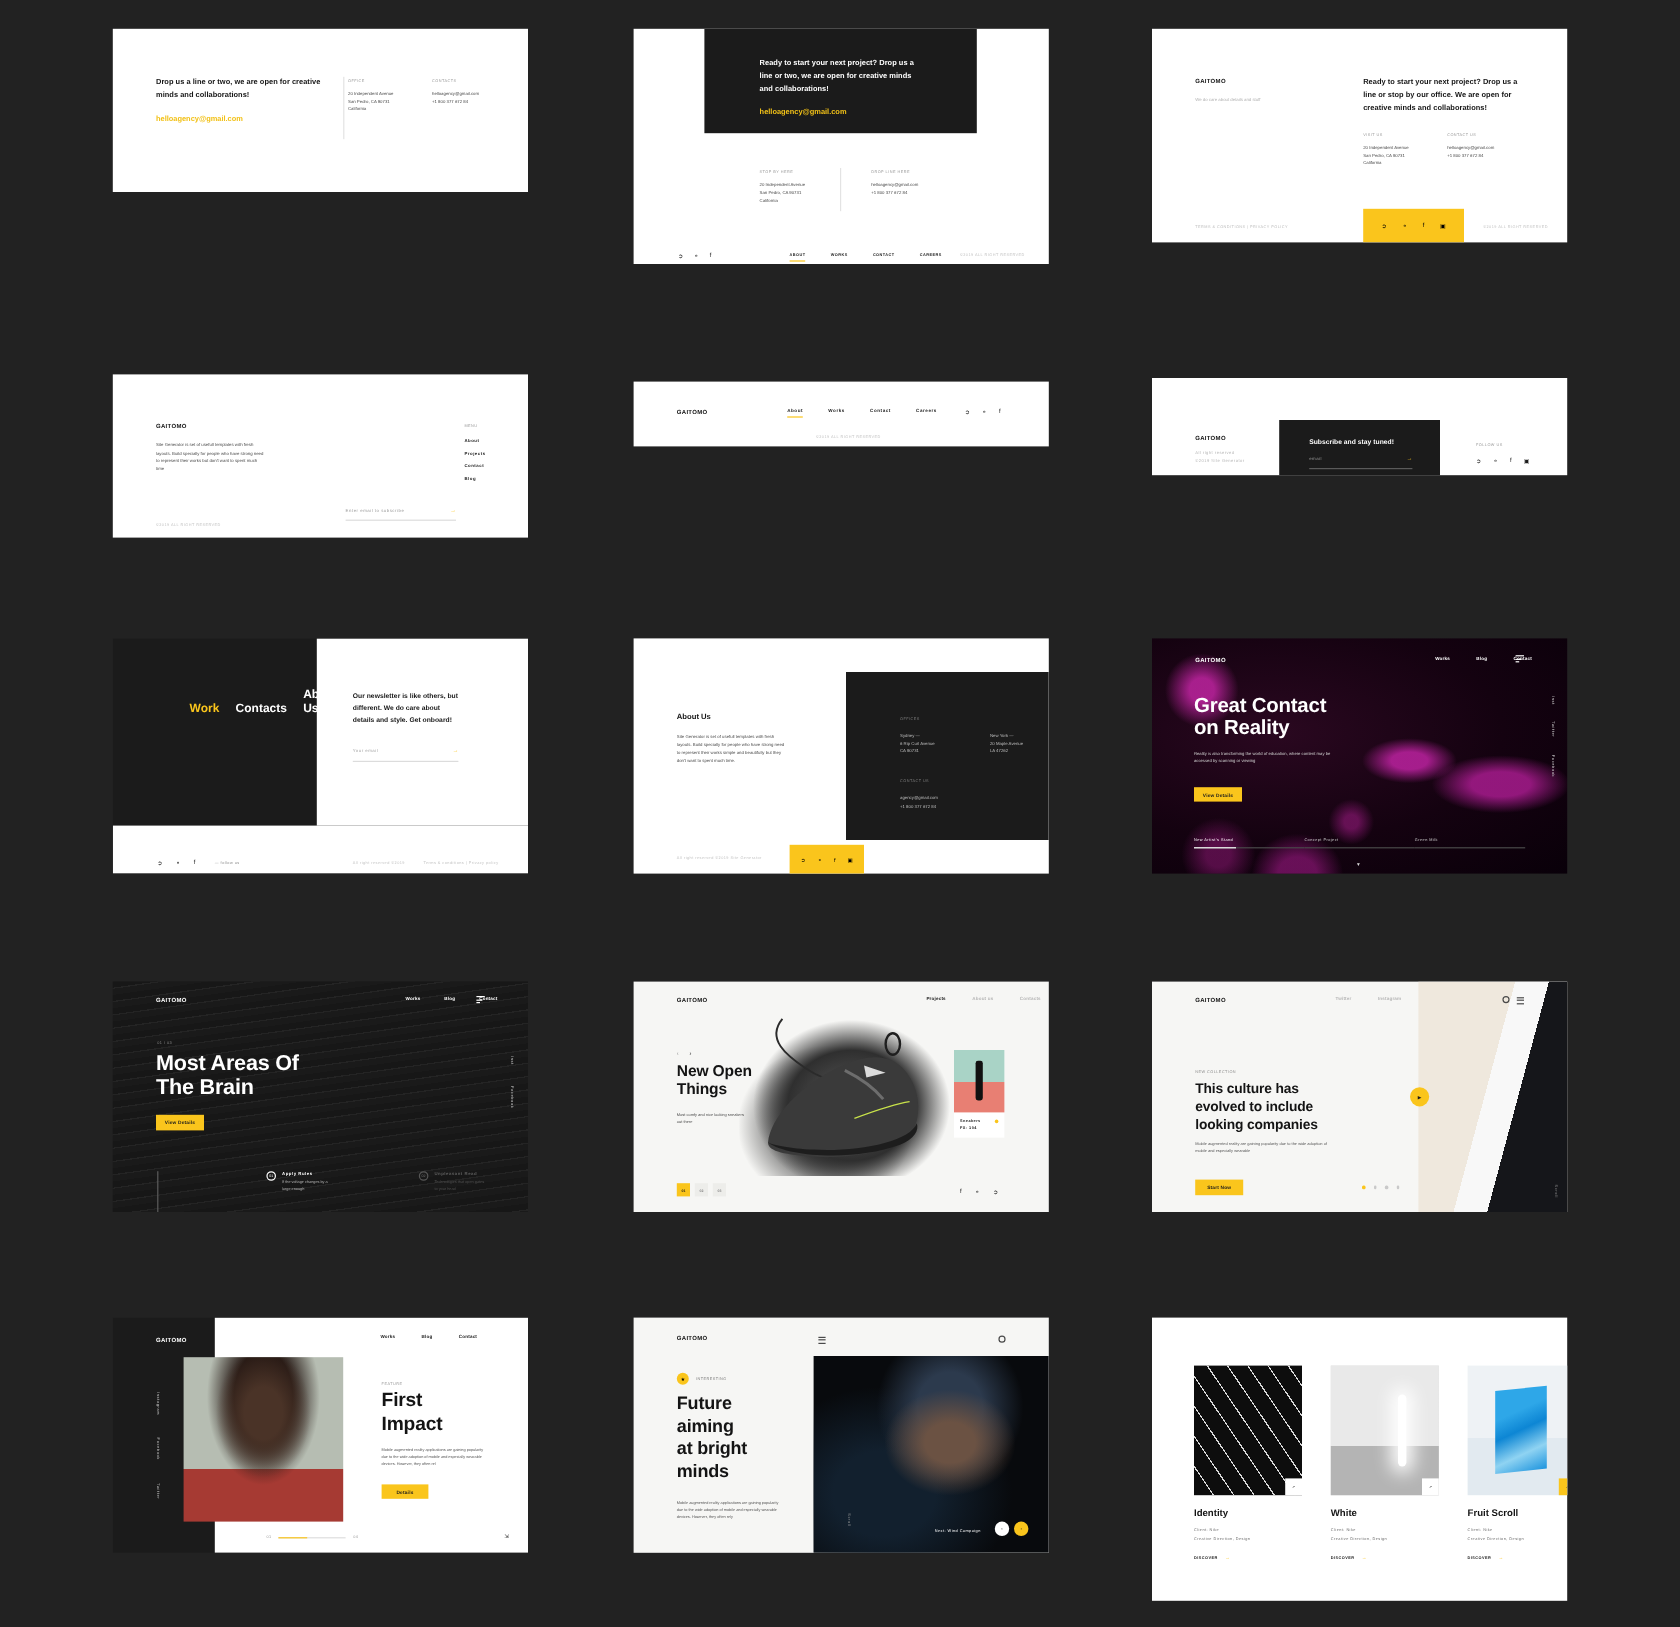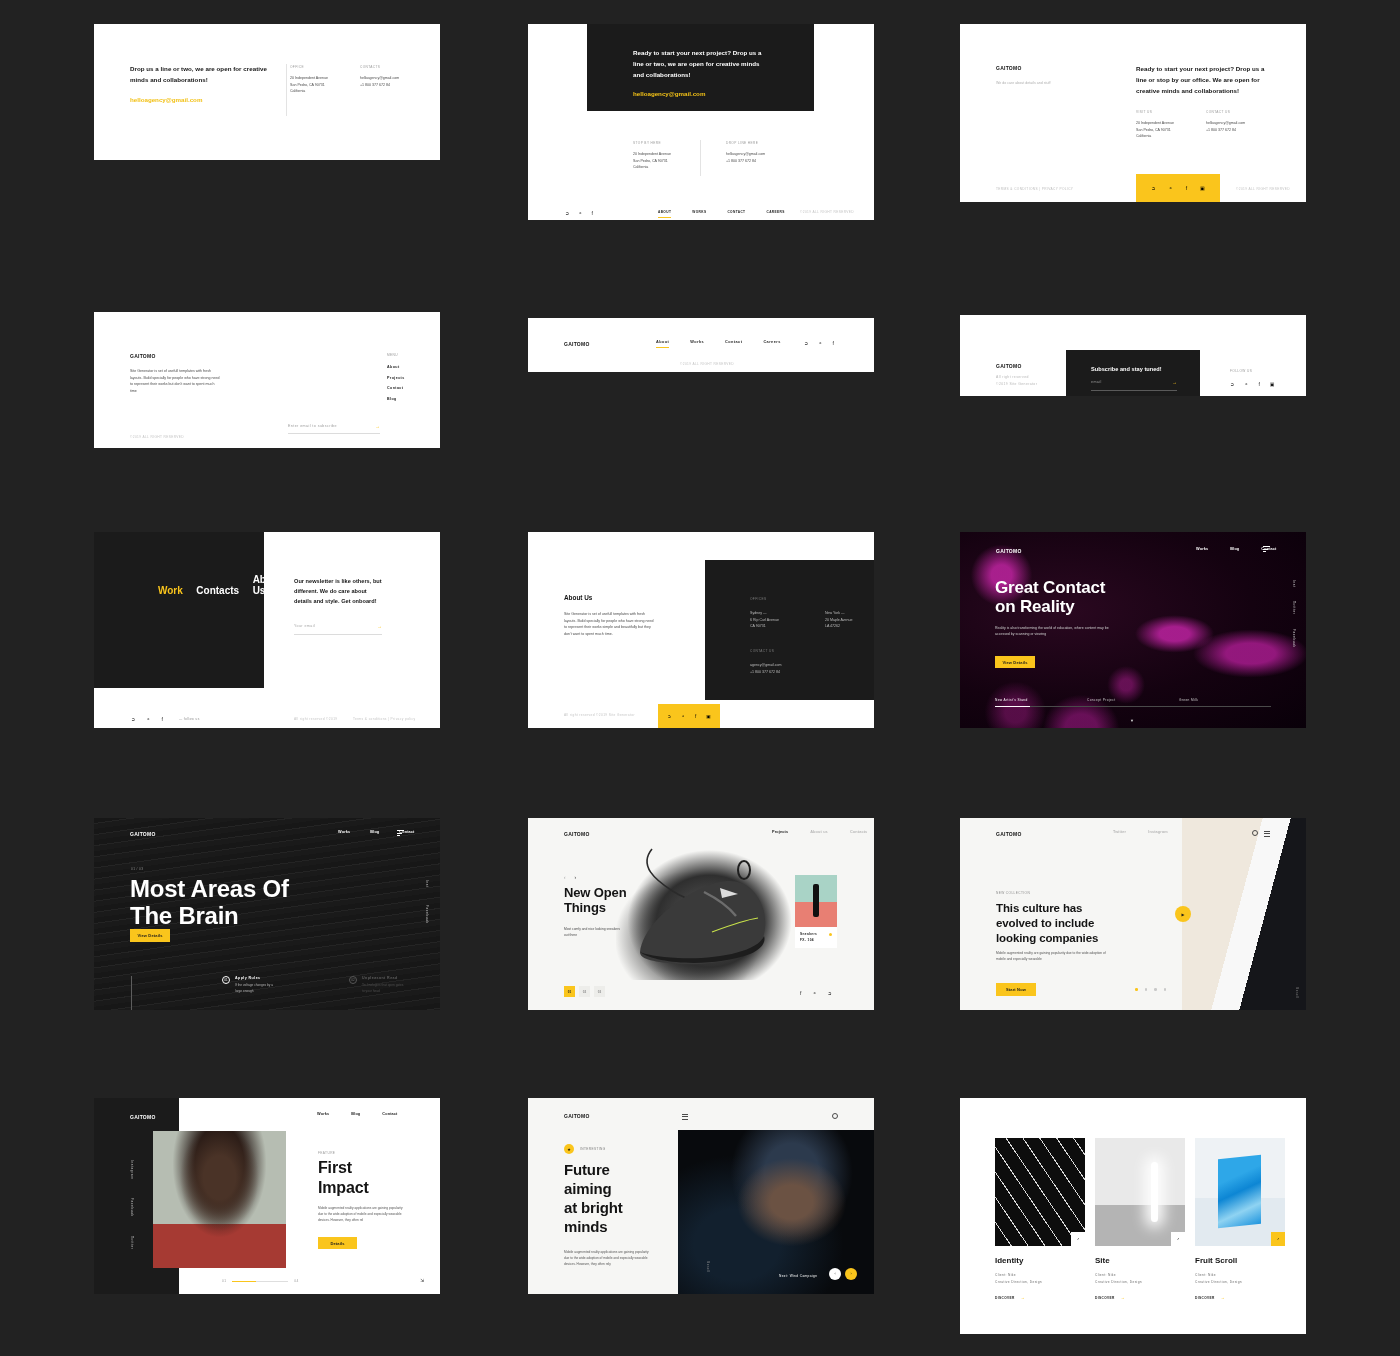--- a/index.html
+++ b/index.html
@@ -405,21 +405,21 @@
       <div class="navitem lt" style="font-size:3.8px;">Works</div>
       <div class="navitem lt" style="font-size:3.8px;">Blog</div>
       <div class="navitem lt" style="font-size:3.8px;">Contact</div>
     </div>
     <div style="position:absolute; left:303px; top:12px; width:7px; height:7px;">
       <div style="width:7px;height:1px;background:#fff;margin-bottom:1.6px;"></div>
       <div style="width:5px;height:1px;background:#fff;margin-bottom:1.6px;"></div>
       <div style="width:3px;height:1px;background:#fff;"></div>
     </div>
     <div class="micro" style="position:absolute; left:37px; top:49px; color:#8d8d8d;">01 / 03</div>
-    <div class="hero-h" style="position:absolute; left:36px; top:58px; font-size:24px; white-space:pre-line;">Most Areas Of
+    <div class="hero-h" style="position:absolute; left:36px; top:58px; font-size:18px; white-space:pre-line;">Most Areas Of
 The Brain</div>
     <div class="btn-y" style="position:absolute; left:36px; top:111px; width:40px; height:13px;">View Details</div>
     <div style="position:absolute; right:11px; top:62px; display:flex; flex-direction:column; gap:18px; align-items:center;">
       <div class="vert" style="color:#cfcfcf;">Inst</div>
       <div class="vert" style="color:#cfcfcf;">Facebook</div>
     </div>
     <div style="position:absolute; left:37px; top:158px; width:1px; height:34px; background:#5d5d5d;"></div>
     <div style="position:absolute; left:128px; top:158px; display:flex; gap:70px;">
       <div style="display:flex; gap:5px;">
         <div class="circ-icon" style="width:8px; height:8px; flex:none; border-color:#fff; color:#fff;">01</div>
@@ -564,38 +564,38 @@
 at bright
 minds</div>
     <div class="tiny" style="position:absolute; left:36px; top:152px; width:88px; font-size:3.2px; color:#555;">Mobile augmented reality applications are gaining popularity due to the wide adoption of mobile and especially wearable devices. However, they often rely</div>
     <div class="vert" style="position:absolute; left:178px; top:163px; color:#9a9a9a;">Scroll</div>
     <div class="micro" style="position:absolute; left:251px; top:176px; color:#ffffff; text-transform:none; font-size:3.2px;">Next:  Wind Campaign</div>
     <div class="dot" style="position:absolute; left:301px; top:170px; width:12px; height:12px; background:#ffffff; display:flex; align-items:center; justify-content:center; font-size:3.6px; color:#1b1b1b;">‹</div>
     <div class="dot" style="position:absolute; left:317px; top:170px; width:12px; height:12px; background:#fac51c; display:flex; align-items:center; justify-content:center; font-size:3.6px; color:#1b1b1b;">›</div>
   </div>
 
   <div class="card white" style="left:960px; top:1098px; width:346px; height:236px;">
-    <div style="position:absolute; left:35px; top:40px; display:flex; gap:10px;">
+    <div style="position:absolute; left:35px; top:40px; display:flex; gap:24px;">
       <div style="width:90px;">
         <div class="img-ident" style="width:90px; height:108px; position:relative;">
           <div style="position:absolute; right:0; bottom:0; width:14px; height:14px; background:#fff; display:flex; align-items:center; justify-content:center; font-size:3px; color:#1b1b1b;">↗</div>
         </div>
         <div style="margin-top:10px; font-size:8px; font-weight:700; color:#141414;">Identity</div>
         <div class="micro" style="margin-top:8px; text-transform:none; font-size:3.2px; color:#6d6d6d;">Client: Nike</div>
         <div class="micro" style="margin-top:3px; text-transform:none; font-size:3.2px; color:#6d6d6d;">Creative Direction, Design</div>
         <div style="margin-top:11px; display:flex; align-items:center; gap:6px;">
           <span class="micro" style="color:#1b1b1b; font-weight:700;">DISCOVER</span>
           <span style="color:#fac51c; font-size:4px;">→</span>
         </div>
       </div>
       <div style="width:90px;">
         <div class="img-white" style="width:90px; height:108px;">
           <div style="position:absolute; right:0; bottom:0; width:14px; height:14px; background:#fff; display:flex; align-items:center; justify-content:center; font-size:3px; color:#1b1b1b; z-index:2;">↗</div>
         </div>
-        <div style="margin-top:10px; font-size:8px; font-weight:700; color:#141414;">Site</div>
+        <div style="margin-top:10px; font-size:8px; font-weight:700; color:#141414;">White</div>
         <div class="micro" style="margin-top:8px; text-transform:none; font-size:3.2px; color:#6d6d6d;">Client: Nike</div>
         <div class="micro" style="margin-top:3px; text-transform:none; font-size:3.2px; color:#6d6d6d;">Creative Direction, Design</div>
         <div style="margin-top:11px; display:flex; align-items:center; gap:6px;">
           <span class="micro" style="color:#1b1b1b; font-weight:700;">DISCOVER</span>
           <span style="color:#fac51c; font-size:4px;">→</span>
         </div>
       </div>
       <div style="width:90px;">
         <div class="img-fruit" style="width:90px; height:108px;">
           <div style="position:absolute; right:0; bottom:0; width:14px; height:14px; background:#fac51c; display:flex; align-items:center; justify-content:center; font-size:3px; color:#1b1b1b; z-index:2;">↗</div>

